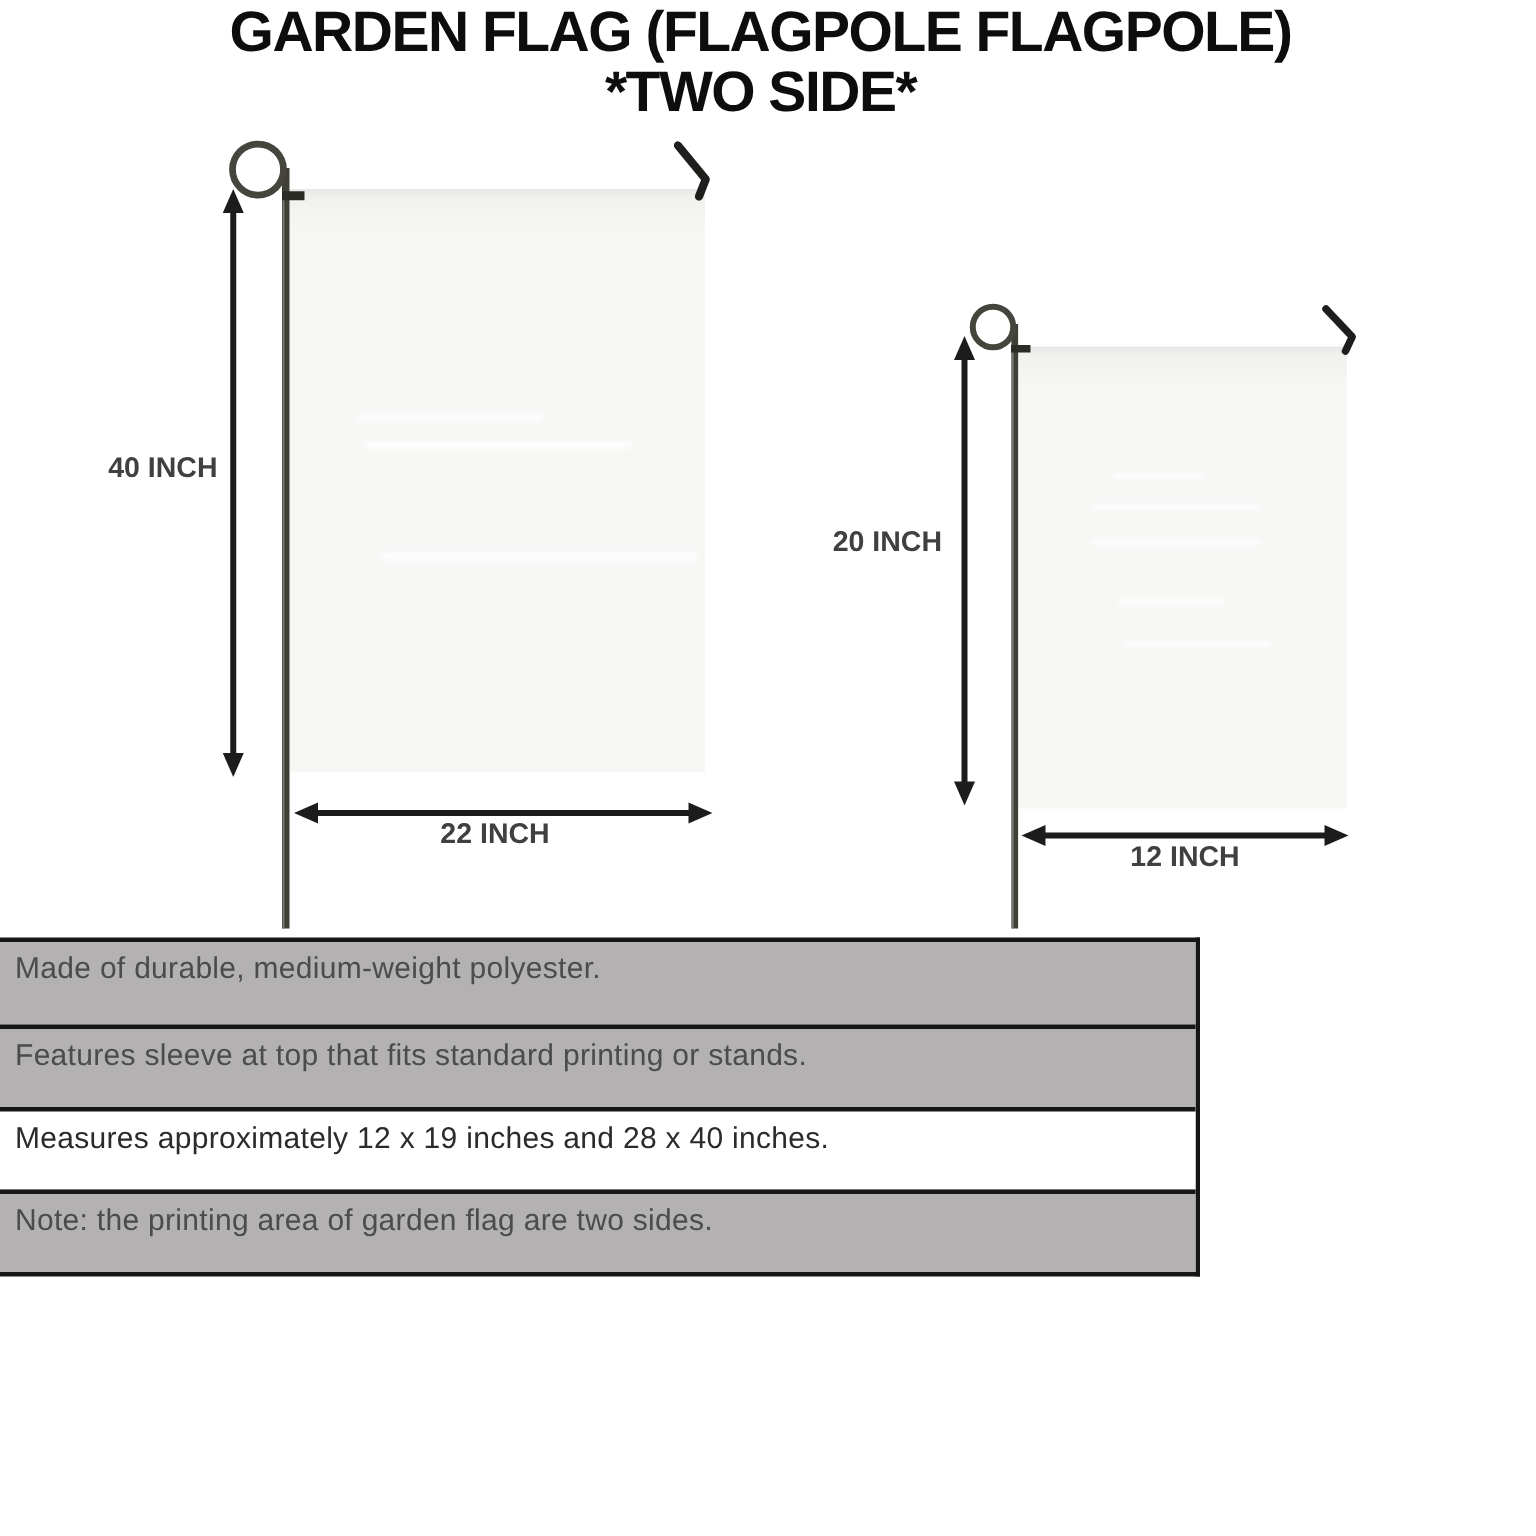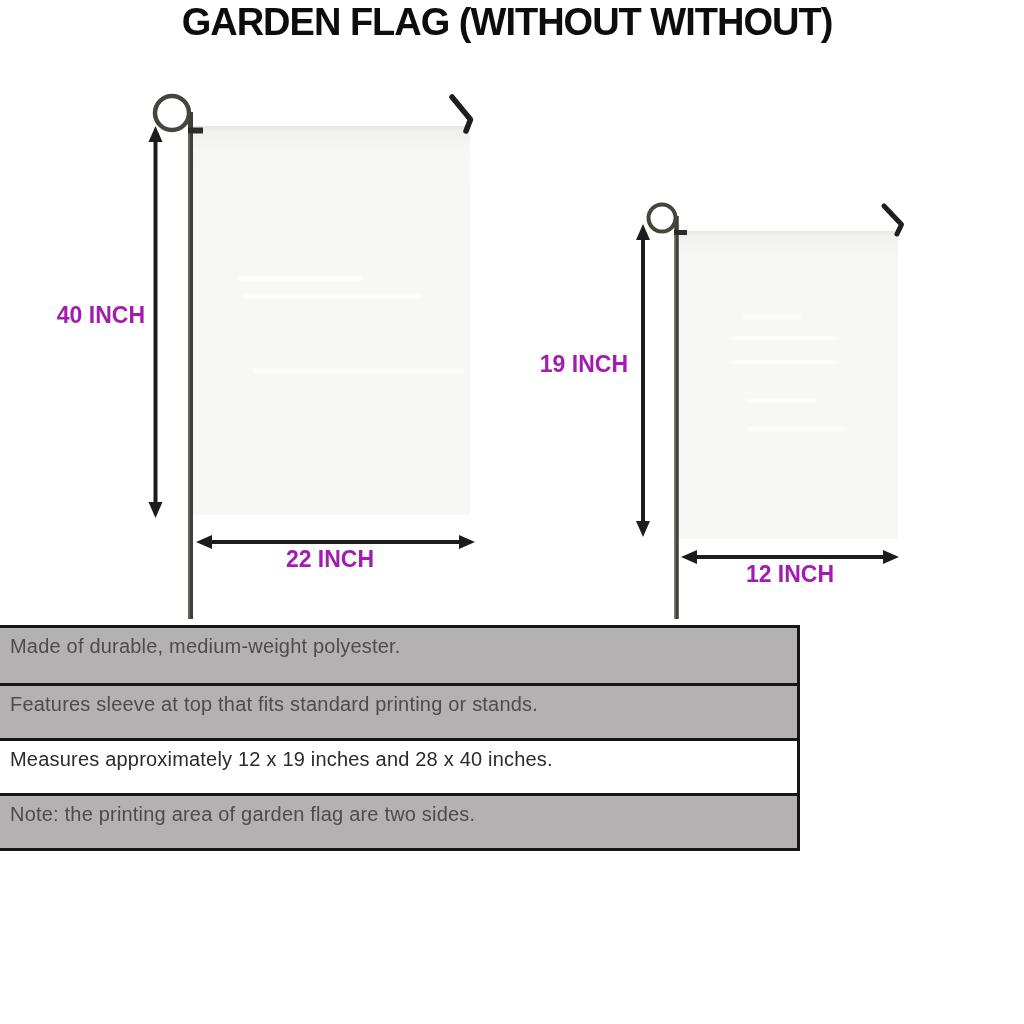--- a/index.html
+++ b/index.html
@@ -22,21 +22,21 @@
   .flag-large{left:193px;top:126px;width:277px;height:389px;}
   .flag-small{left:677px;top:231px;width:221px;height:308px;}
   .ghost{
     position:absolute;background:rgba(255,255,255,0.75);
     filter:blur(1.5px);border-radius:3px;
   }
   
   .scene{position:absolute;left:0;top:0;width:1024px;height:1024px;pointer-events:none;}
   
   .dim{
-    position:absolute;color:#a21caf;font-weight:700;font-size:23px;
+    position:absolute;color:#404040;font-weight:700;font-size:19px;
     letter-spacing:0px;white-space:nowrap;
   }
   .dim.right{text-align:right;}
   .dim.center{text-align:center;}
   #label-h-large{left:28px;top:302px;width:117px;}
   #label-w-large{left:230px;top:546px;width:200px;}
   #label-h-small{left:511px;top:351px;width:117px;}
   #label-w-small{left:690px;top:561px;width:200px;}
   
   .features{
@@ -50,21 +50,22 @@
   .feature-row + .feature-row{border-top:3px solid #161616;}
   .feature-row.shaded{background:#b3b1b2;color:#4c4c4c;}
   .feature-row.plain{background:#ffffff;color:#2b2b2b;}
 </style>
 </head>
 <body>
 
 <div class="canvas">
 
   <div class="title">
-    <div class="line1">GARDEN FLAG (WITHOUT WITHOUT)</div>
+    <div class="line1">GARDEN FLAG (FLAGPOLE FLAGPOLE)</div>
+    <div class="line2">*TWO SIDE*</div>
   </div>
 
   <div class="flag flag-large">
     <div class="ghost" style="left:45px;top:150px;width:125px;height:5px;"></div>
     <div class="ghost" style="left:49px;top:168px;width:180px;height:5px;"></div>
     <div class="ghost" style="left:60px;top:242px;width:212px;height:6px;"></div>
   </div>
 
   <div class="flag flag-small">
     <div class="ghost" style="left:65px;top:84px;width:60px;height:4px;"></div>
@@ -112,21 +113,21 @@
 
     <g fill="#1c1c1c">
       <line x1="693" y1="557" x2="886" y2="557" stroke="#1c1c1c" stroke-width="4"></line>
       <polygon points="681,557 697,550 697,564"></polygon>
       <polygon points="899,557 883,550 883,564"></polygon>
     </g>
   </svg>
 
   <div class="dim right" id="label-h-large">40 INCH</div>
   <div class="dim center" id="label-w-large">22 INCH</div>
-  <div class="dim right" id="label-h-small">19 INCH</div>
+  <div class="dim right" id="label-h-small">20 INCH</div>
   <div class="dim center" id="label-w-small">12 INCH</div>
 
   <div class="features">
     <div class="feature-row shaded">Made of durable, medium-weight polyester.</div>
     <div class="feature-row shaded">Features sleeve at top that fits standard printing or stands.</div>
     <div class="feature-row plain">Measures approximately 12 x 19 inches and 28 x 40 inches.</div>
     <div class="feature-row shaded">Note: the printing area of garden flag are two sides.</div>
   </div>
 
 </div>

